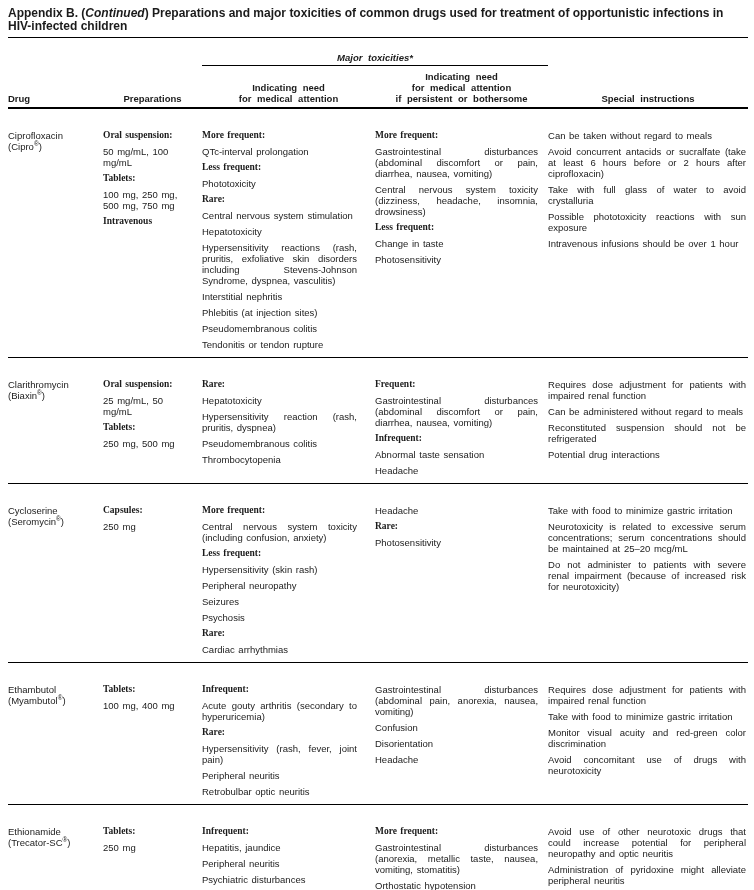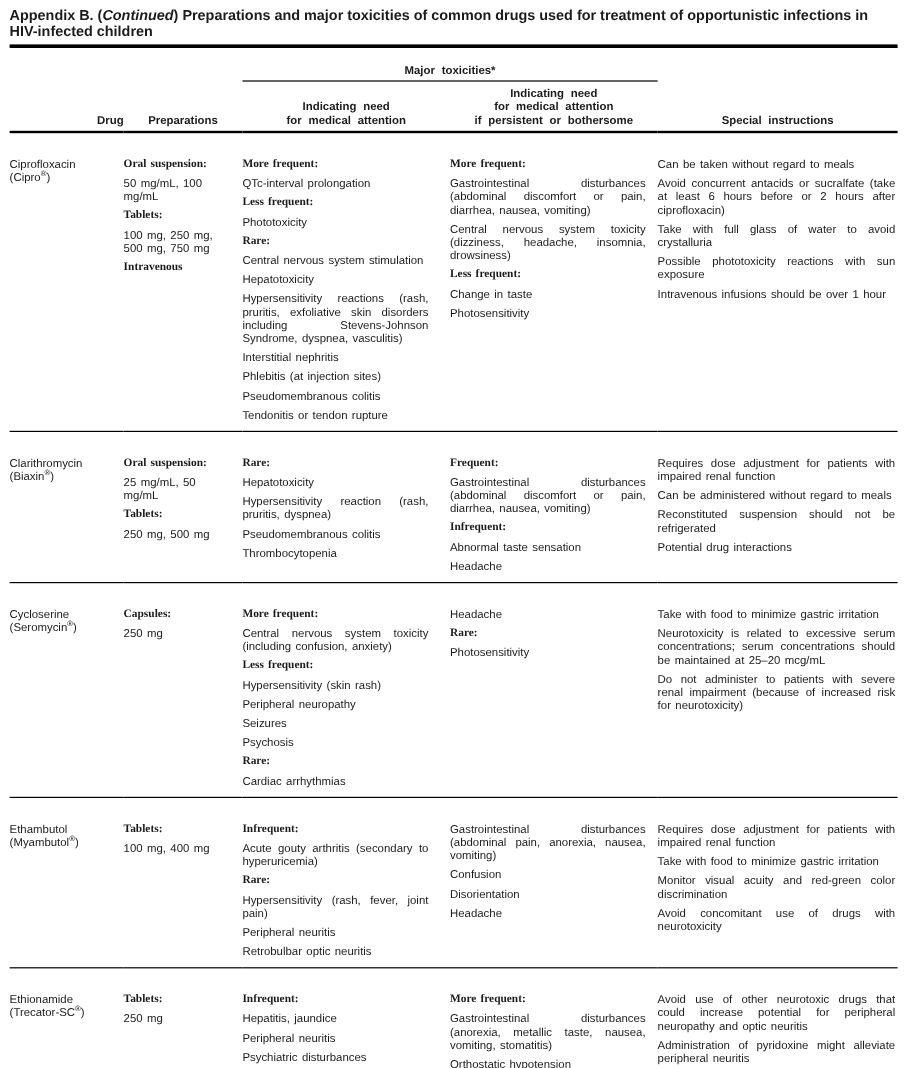--- a/index.html
+++ b/index.html
@@ -5,36 +5,36 @@
   * { margin:0; padding:0; box-sizing:border-box; }
   html, body { background:#ffffff; }
   body {
     width:754px; height:890px; overflow:hidden;
     font-family:"Liberation Sans","DejaVu Sans",sans-serif;
     color:#1b1b1b;
   }
   .page { padding:7px 6px 0 8px; }
   .title {
     font-size:12px; font-weight:bold; line-height:13px;
-    padding-bottom:4px; border-bottom:3px solid #000000;
+    padding-bottom:4px; border-bottom:1px solid #000000;
   }
   .title i { font-style:italic; }
   table { border-collapse:collapse; table-layout:fixed; width:740px; }
   thead th { font-weight:bold; font-size:9.5px; }
-  .mt-row td, .mt-row th { height:27px; vertical-align:bottom; }
+  .mt-row td, .mt-row th { height:27px; vertical-align:bottom;font-style:italic; }
   th.mt {
     text-align:center; border-bottom:1px solid #000;
     padding-bottom:2px; word-spacing:3px;
   }
   .colhead th {
     vertical-align:bottom; line-height:11px; text-align:center;
     border-bottom:2px solid #000; padding:5px 0 3px 0;
     white-space:pre-line; word-spacing:3px;
   }
-  .colhead th.left { text-align:right; }
+  .colhead th.left { text-align:left; }
   .section th {
     text-align:left; border-bottom:1px solid #000;
     padding:3px 0 2px 0; word-spacing:6px;
   }
   tbody td {
     vertical-align:top; border-bottom:1px solid #000;
     font-size:9.5px; line-height:11px; padding:21px 8px 2px 0;
   }
   tbody tr:last-child td { border-bottom:2px solid #000; }
   tbody td:nth-child(2) { padding-right:11px; }

